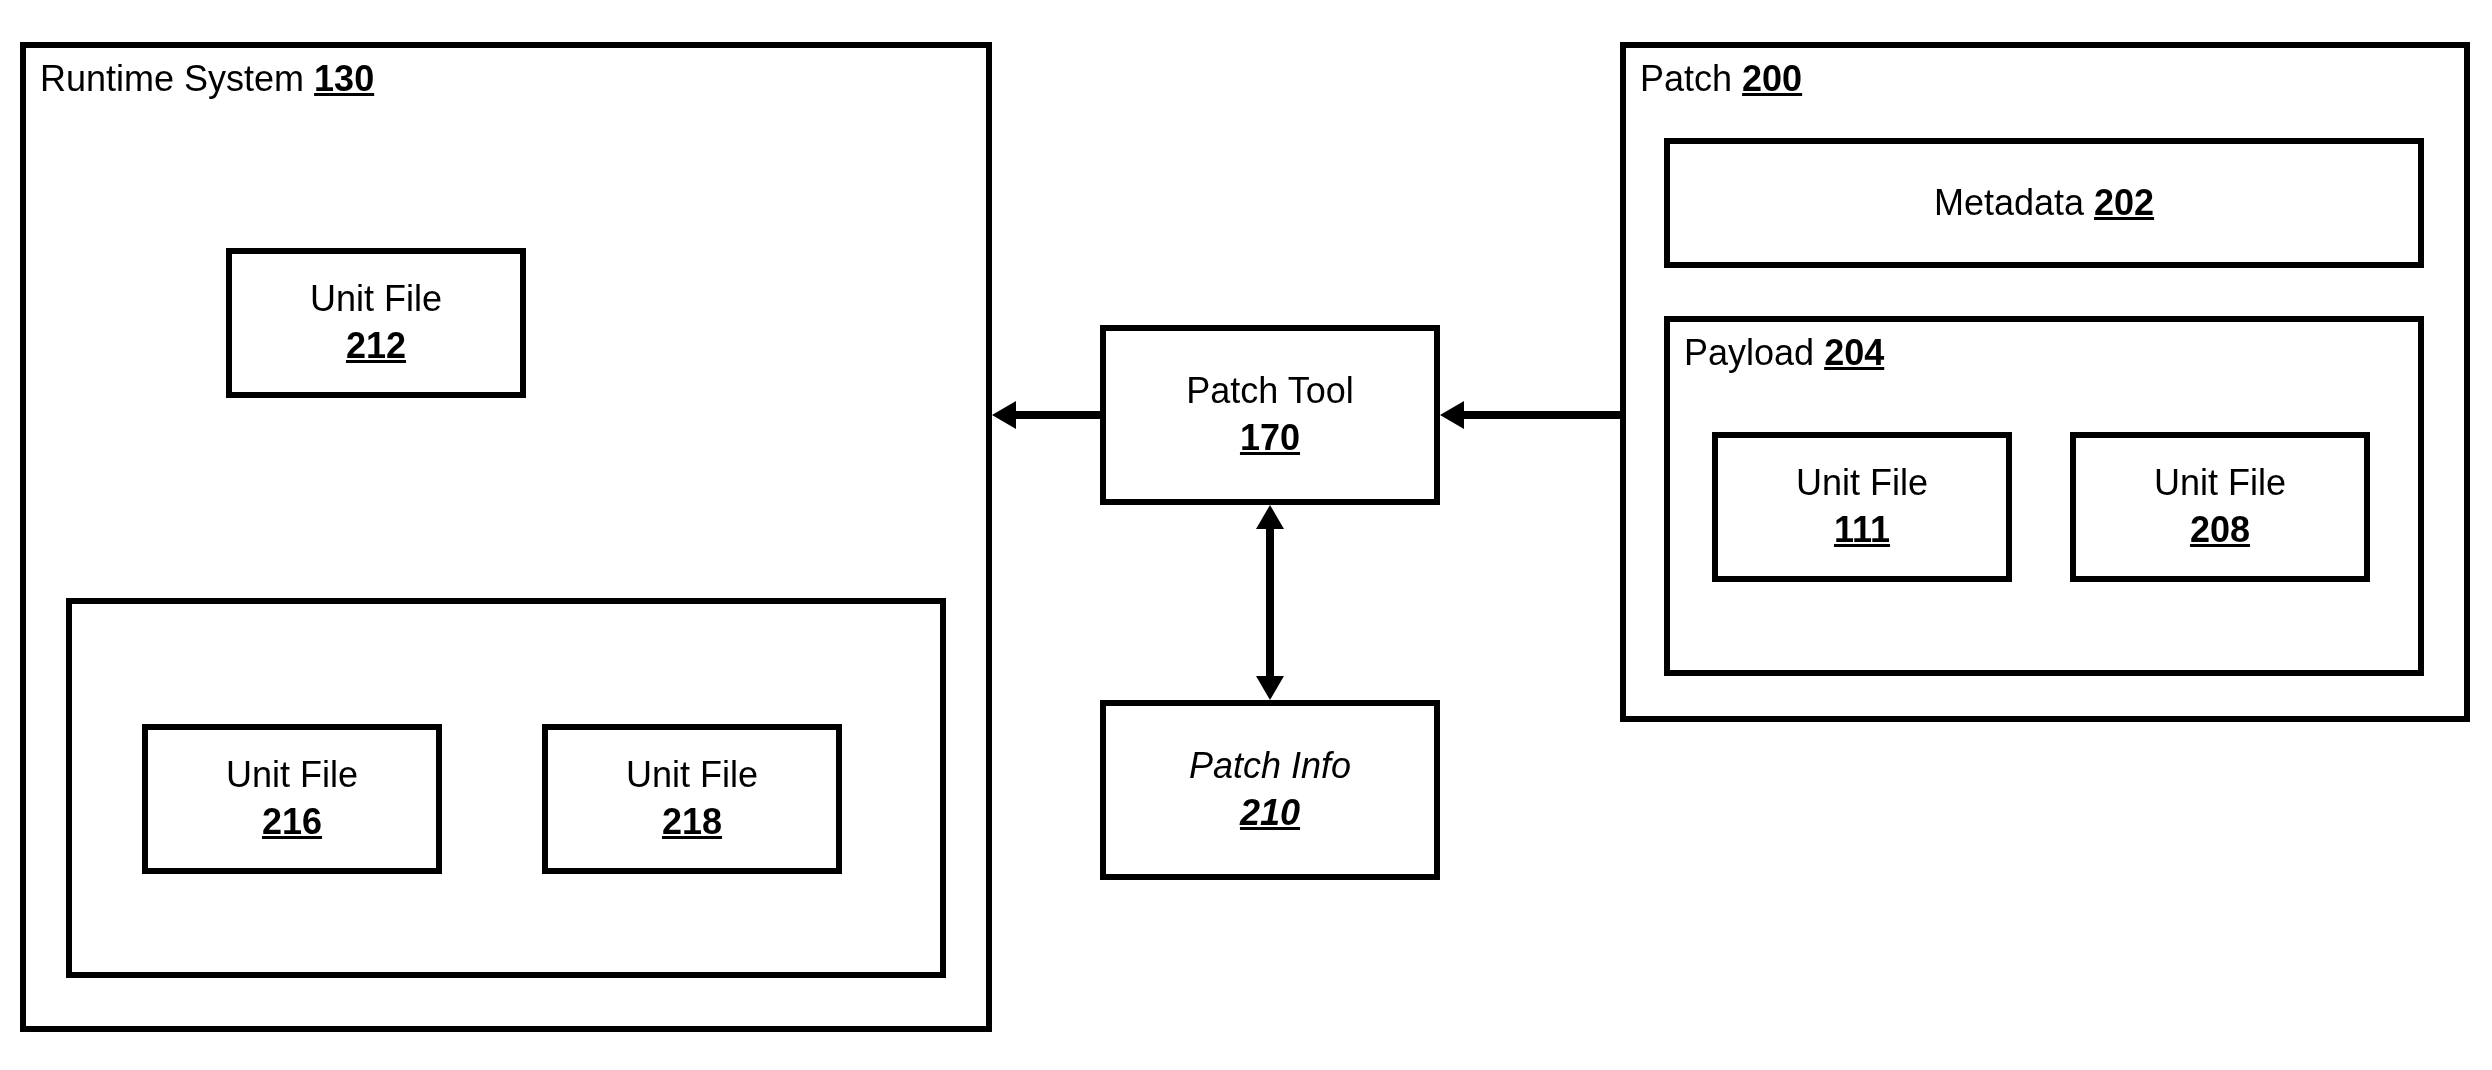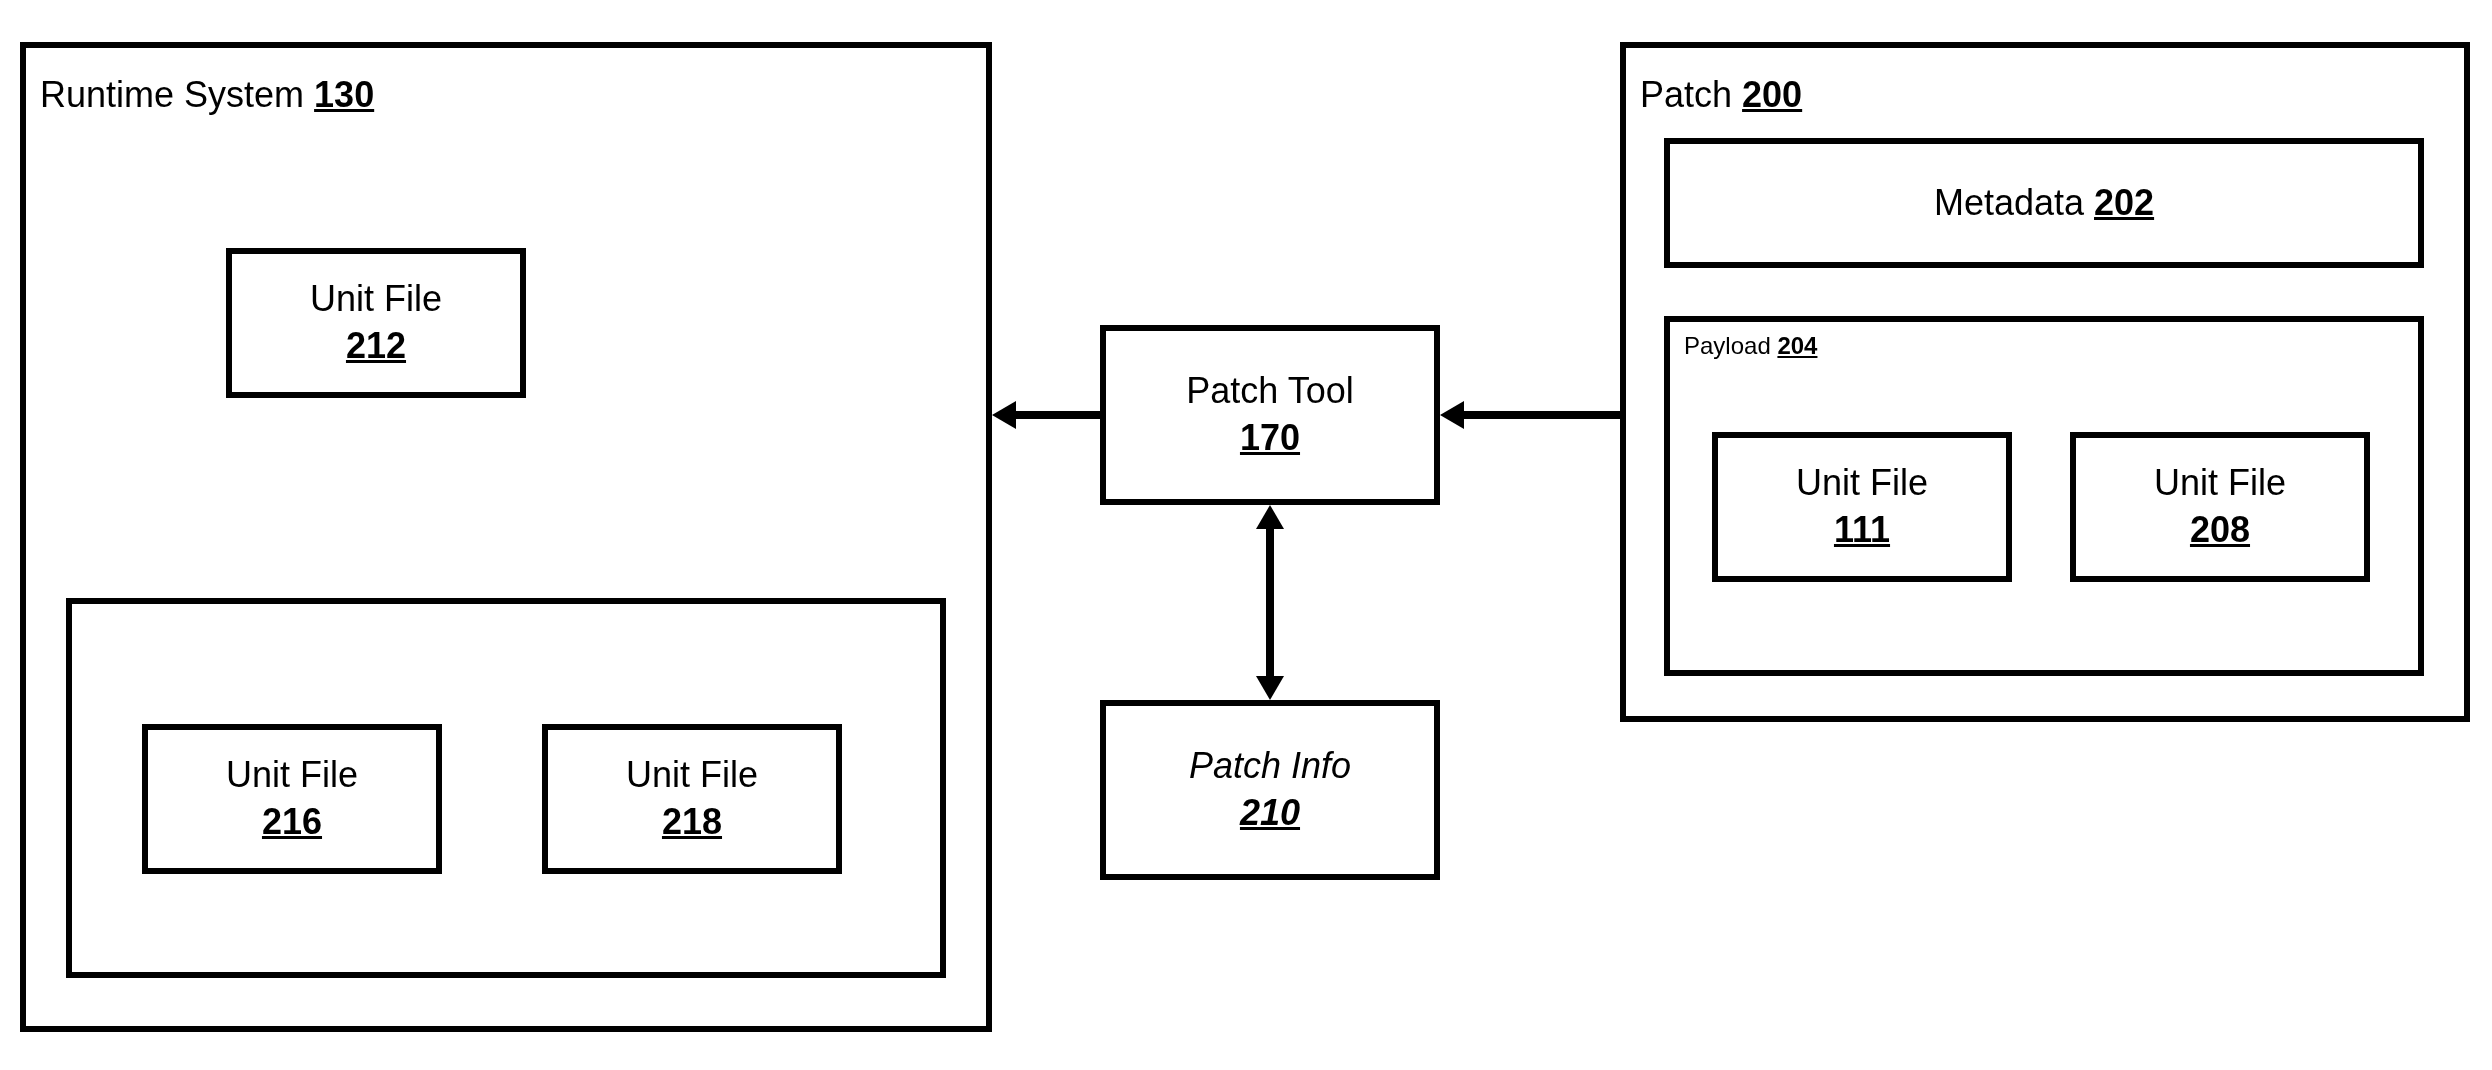--- a/index.html
+++ b/index.html
@@ -27,33 +27,32 @@
       justify-content: center;
       text-align: center;
     }
     .title {
       position: absolute;
       font-size: 36px;
       font-weight: normal;
     }
     .title-left {
       text-align: left;
-      margin-top: 16px;
     }
     .block-label {
       font-size: 36px;
       line-height: 1.3;
     }
     .ref-num {
       text-decoration: underline;
       font-weight: bold;
     }
     .inner-title {
       position: absolute;
-      font-size: 24px;
+      font-size: 36px;
     }
     .arrow {
       position: absolute;
     }
   </style>
 </head>
 <body>
 
 <div class="container" style="left:20px; top:42px; width:972px; height:990px;">
   <div class="title title-left" style="left:14px; top:10px;">

